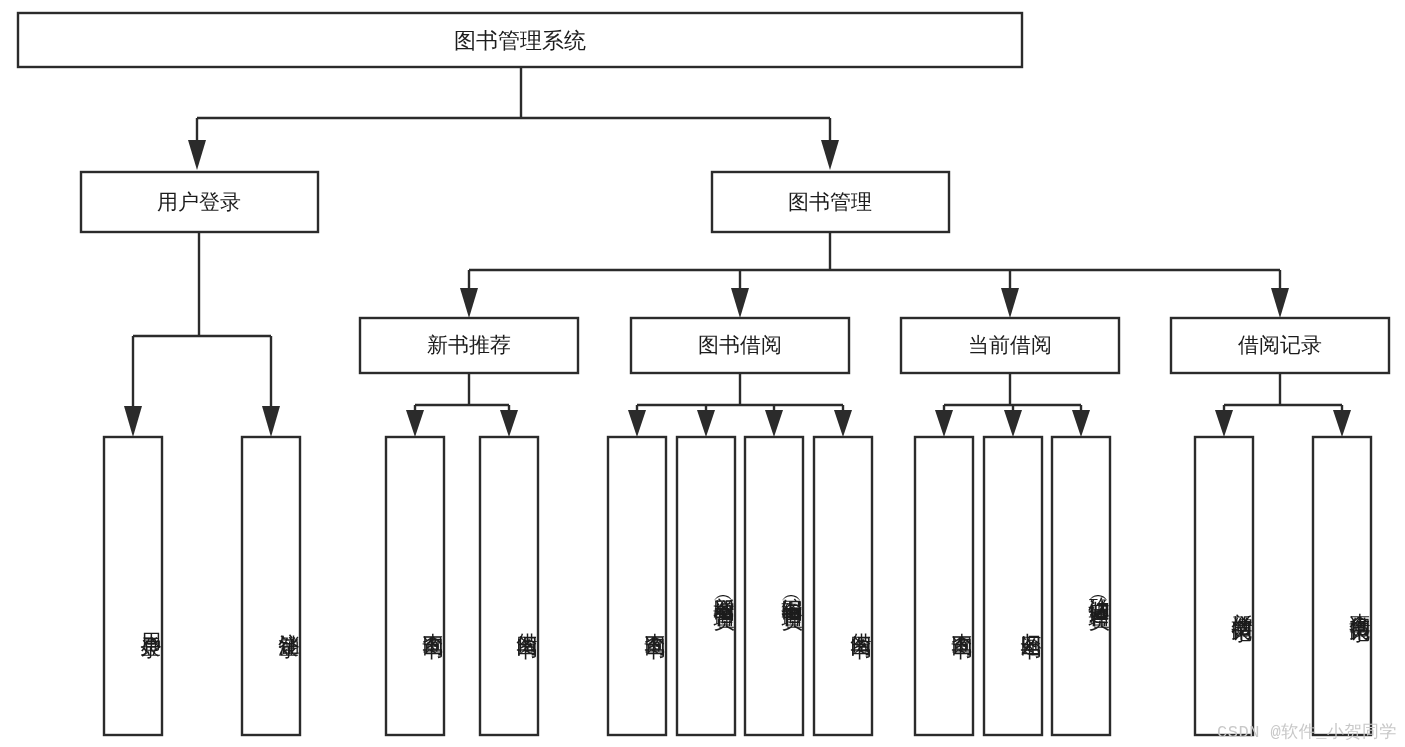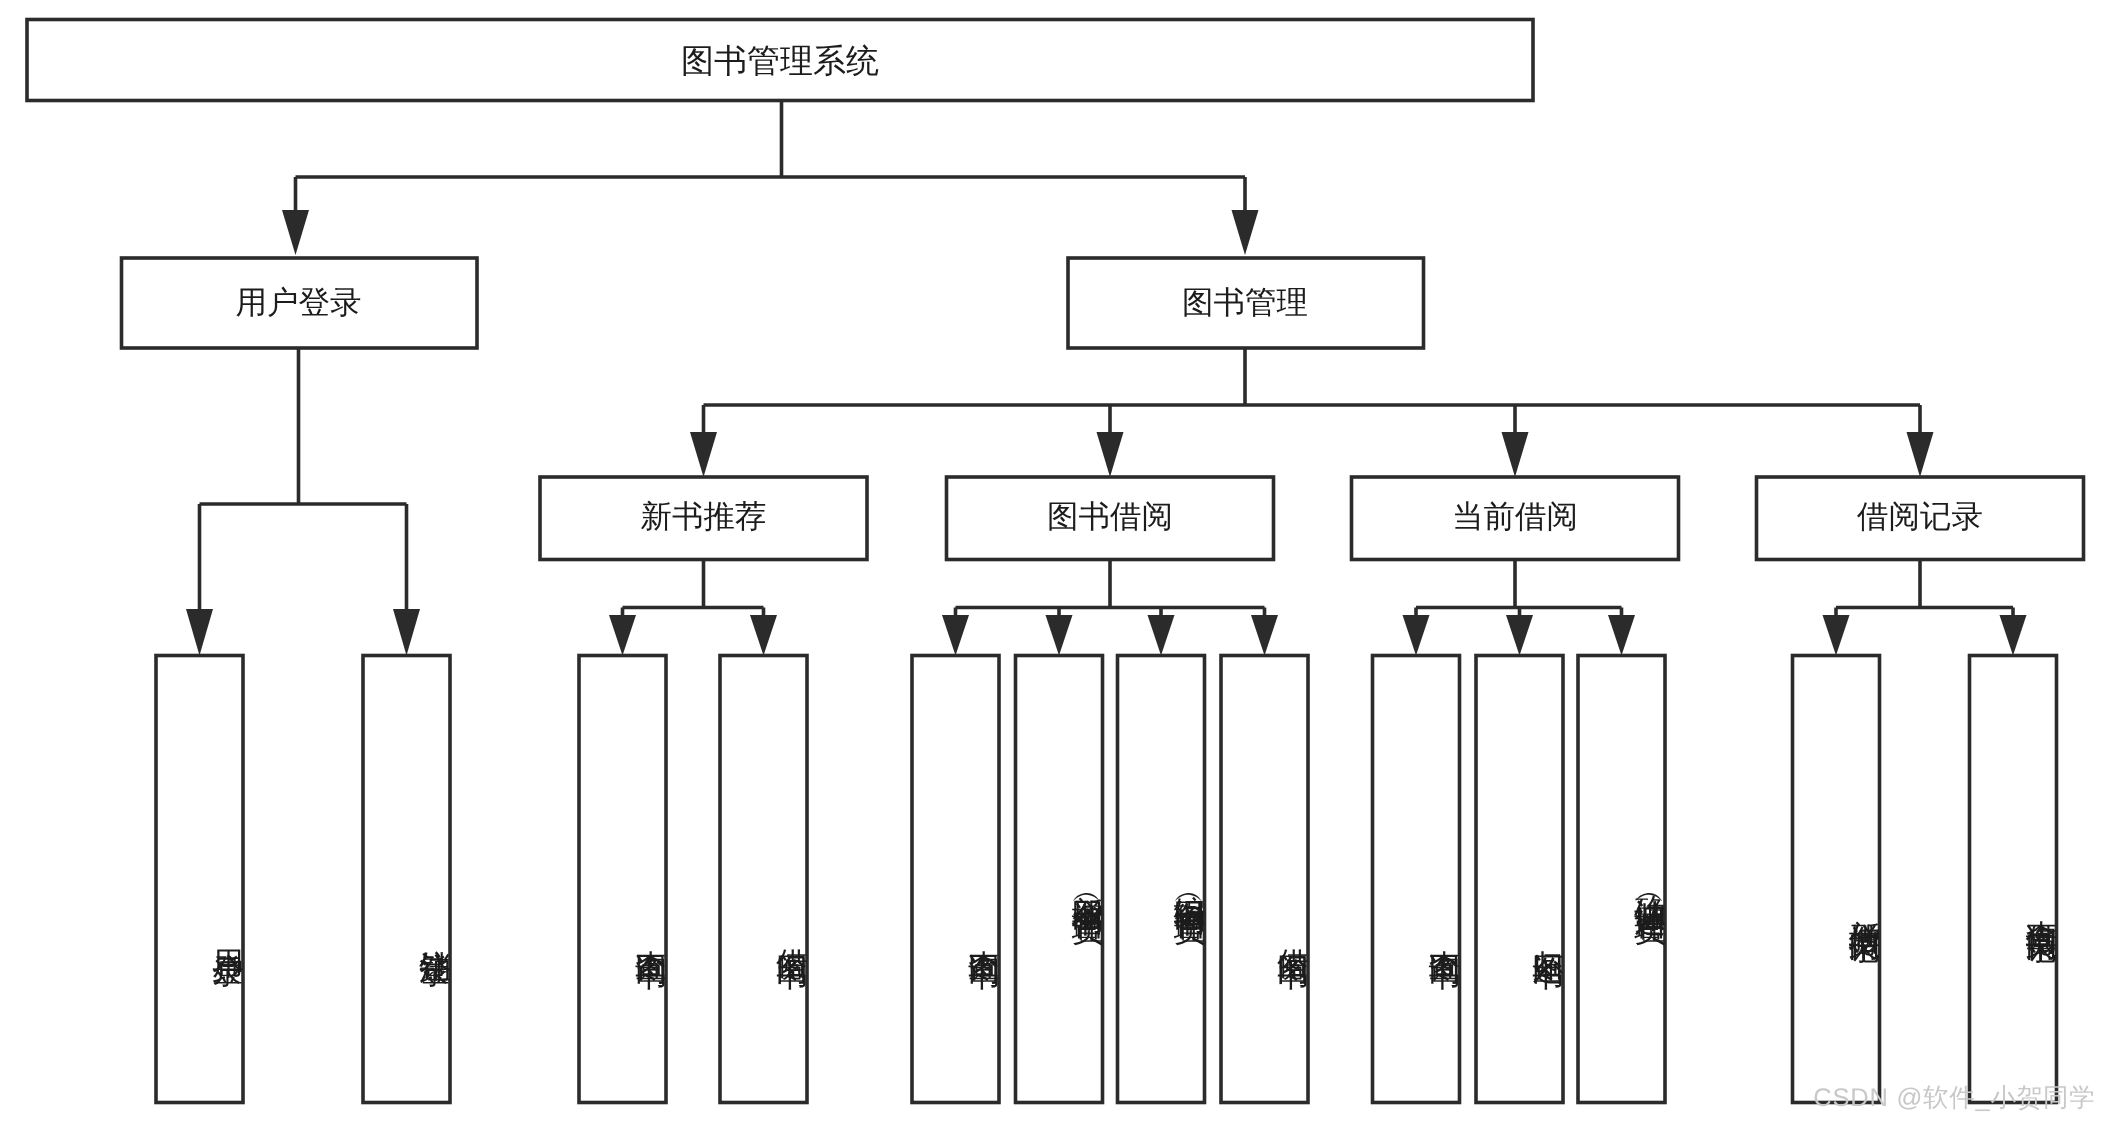--- a/index.html
+++ b/index.html
@@ -64,21 +64,21 @@
     display: flex;
     align-items: flex-start;
     justify-content: center;
     white-space: nowrap;
     pointer-events: none;
   }
   .watermark {
     position: absolute;
     right: 8px;
     bottom: 4px;
-    font-family: Liberation Sans, sans-serif;
+    font-family: Liberation Mono, monospace;
     font-size: 17px;
     color: #c8c8c8;
     white-space: nowrap;
     letter-spacing: 0.5px;
   }
 </style>
 </head>
 <body>
 
 <div id="diagram-root">

